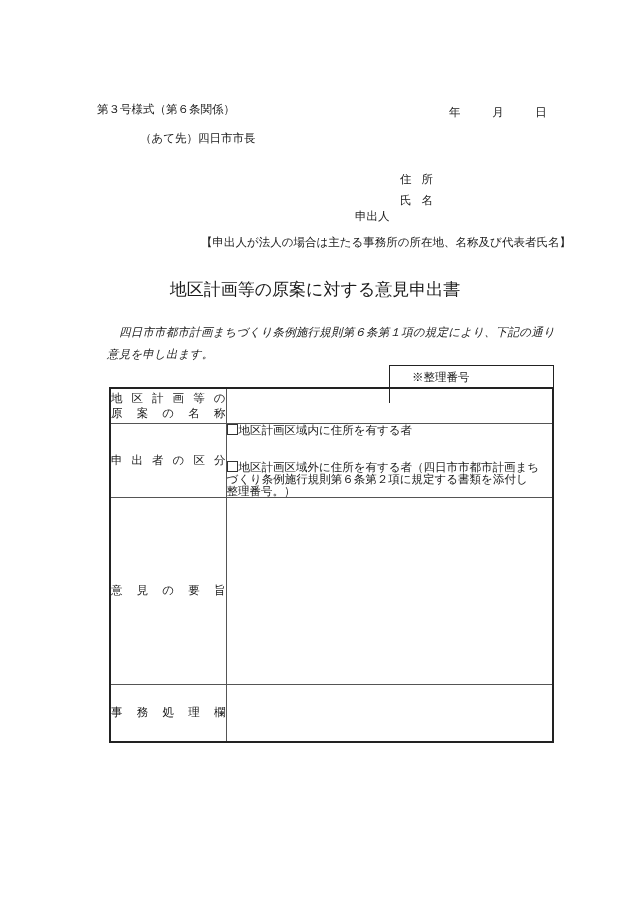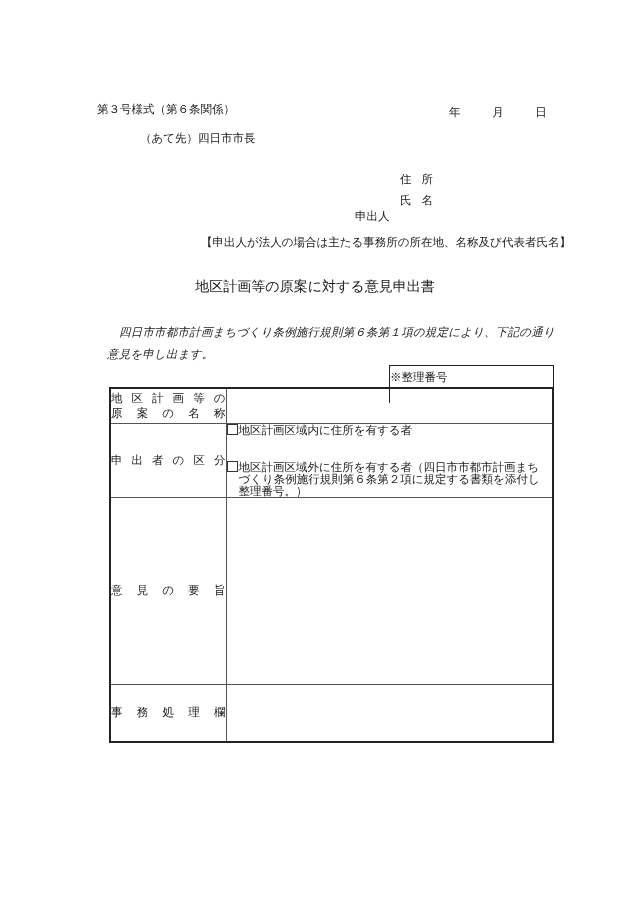--- a/index.html
+++ b/index.html
@@ -12,38 +12,38 @@
     .form-no { left: 97px; top: 66px; margin-top: 36px; }
     .date { left: 449px; top: 87px; margin-top: 18px; }
     .date span { display: inline-block; }
     .date .sp { width: 28px; }
     .addressee { left: 140px; top: 131px; }
     .applicant-block { left: 355px; top: 172px; text-align: right; }
     .applicant-row { height: 21px; line-height: 14px; position: relative; width: 200px; }
     .applicant-row .role { position: absolute; left: 0; top: 16px; }
     .applicant-row .lbl { position: absolute; left: 45px; top: 0; letter-spacing: 10px; }
     .corp-note { left: 166px; top: 235px; margin-left: 35px; }
-    .title { left: 0; width: 630px; text-align: center; top: 278px; font-size: 14px; }
+    .title { left: 0; width: 630px; text-align: center; top: 278px; font-size: 17px; }
     .body-text { left: 107px; top: 321px; width: 456px; white-space: normal; line-height: 22px; text-indent: 12px; letter-spacing: 0.2px; font-style: italic; }
     .ref-box {
       left: 389px; top: 365px; width: 162px; height: 38px;
       border: 1.5px solid #222; border-bottom: none;
-      line-height: 22px; padding-left: 0; box-sizing: border-box; width: 165px;
+      line-height: 22px; padding-left: 22px; box-sizing: border-box; width: 165px;
     }
     table.form {
       position: absolute; left: 109px; top: 387px; width: 445px;
       border-collapse: collapse; border: 2px solid #222;
     }
     table.form td { border: 1px solid #555; vertical-align: middle; padding: 0; }
     td.label { width: 116px; padding: 0 5px; box-sizing: border-box; }
     .spread { display: flex; justify-content: space-between; line-height: 15px; }
     td.value { padding: 4px 6px; font-family: Liberation Serif, serif; }
     .opt { line-height: 12px; }
     .opt + .opt { margin-top: 25px; }
-    .opt .cont { padding-left: 12px; display: block; }
+    .opt .cont { padding-left: 0; display: block; }
     .checkbox-glyph { display: inline-block; width: 9px; height: 9px; border: 1px solid #333; margin-right: 1px; vertical-align: -1px; }
   </style>
 </head>
 <body>
 
 <div class="abs form-no">第３号様式（第６条関係）</div>
 
 <div class="abs date">
   <span>年</span><span class="sp"></span>
   <span>月</span><span class="sp"></span>

